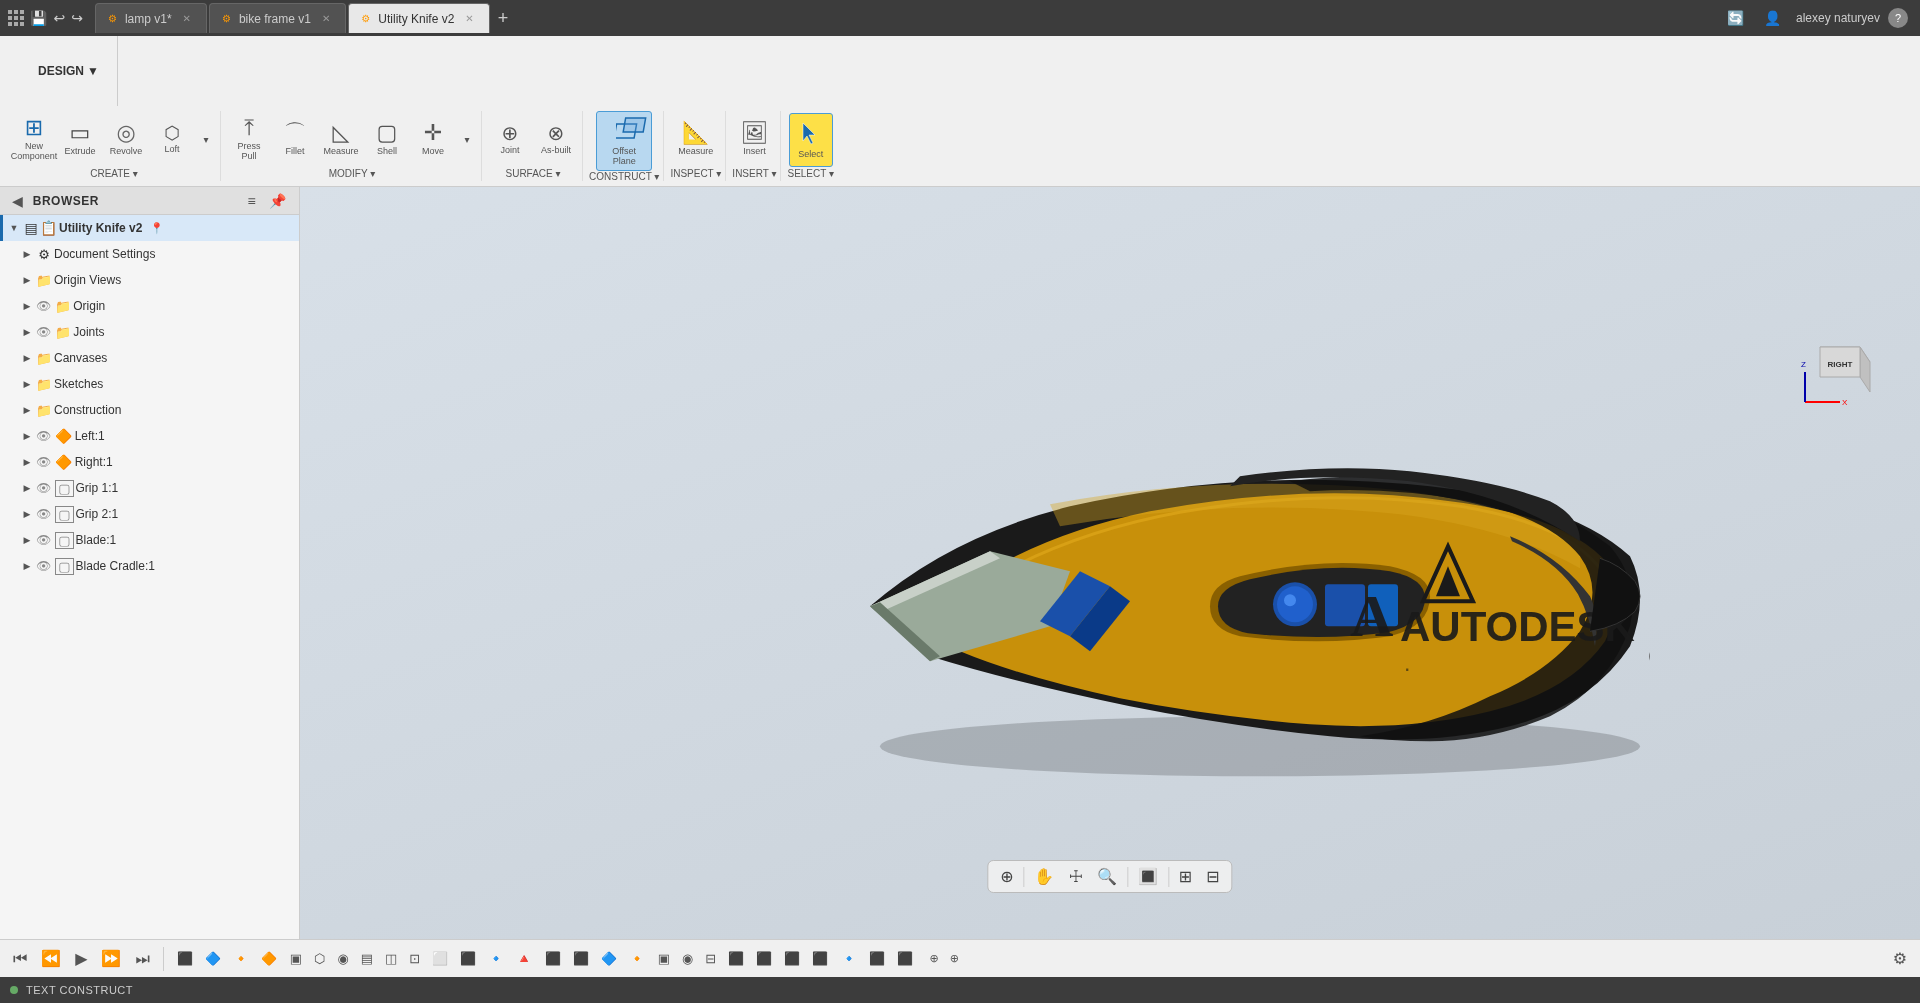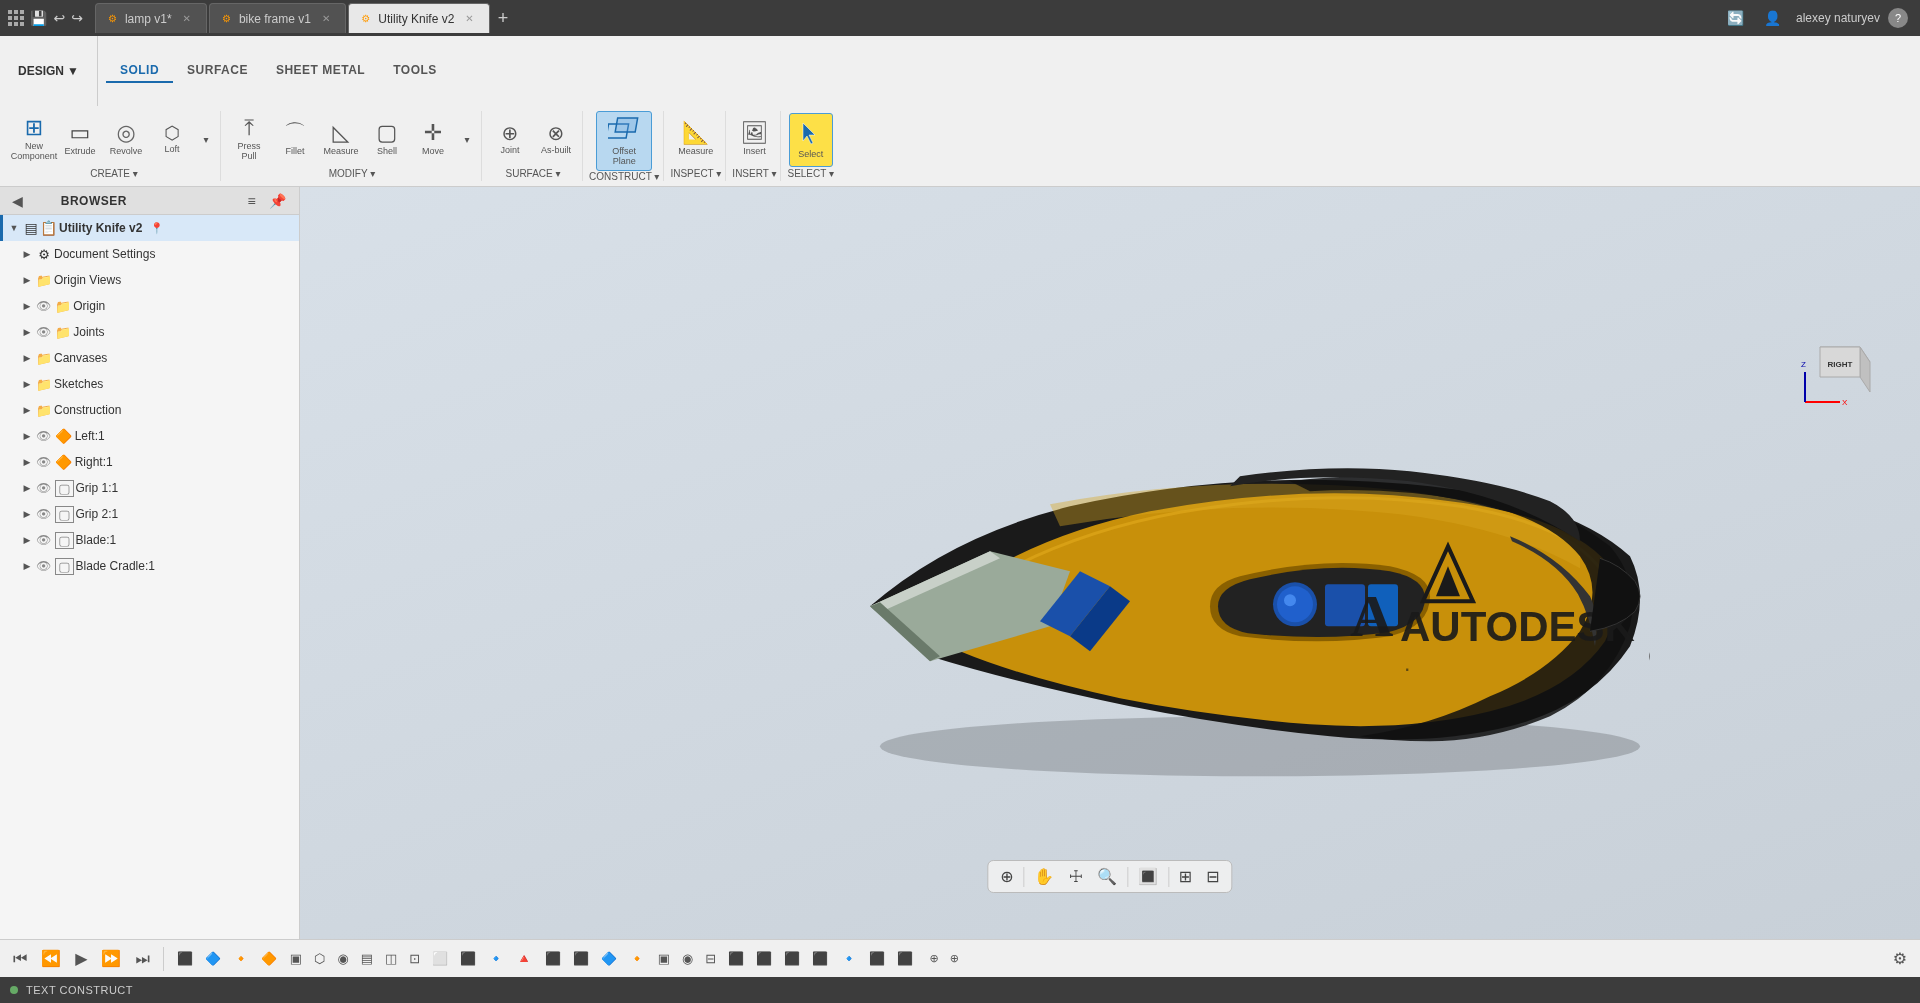--- a/index.html
+++ b/index.html
@@ -115,20 +115,21 @@
       padding: 2px 8px;
       gap: 2px;
       height: 80px;
     }
     .design-section {
       display: flex;
       align-items: center;
       padding: 0 8px;
       border-right: 1px solid #ccc;
       height: 70px;
+      margin-left: 20px;
     }
     .toolbar-group {
       display: flex;
       flex-direction: column;
       align-items: center;
       padding: 0 4px;
       border-right: 1px solid #ddd;
       height: 70px;
       justify-content: space-between;
     }
@@ -189,21 +190,20 @@
       border-bottom: 1px solid #ccc;
       gap: 6px;
       height: 28px;
     }
     .browser-title {
       font-weight: 600;
       font-size: 12px;
       color: #333;
       flex: 1;
       letter-spacing: 0.5px;
-      margin-left: 28px;
     }
     .browser-btn {
       background: none;
       border: none;
       cursor: pointer;
       color: #555;
       font-size: 14px;
       padding: 1px 4px;
     }
 
@@ -389,26 +389,20 @@
 </div>
 
 <div id="toolbar">
   <div style="display:flex; align-items:center;">
     <div class="design-section">
       <button class="design-btn">
         <span>DESIGN</span>
         <span>▼</span>
       </button>
     </div>
-    <div class="toolbar-tabs" style="border-bottom:none; flex:1;">
-      <span class="toolbar-tab active">SOLID</span>
-      <span class="toolbar-tab">SURFACE</span>
-      <span class="toolbar-tab">SHEET METAL</span>
-      <span class="toolbar-tab">TOOLS</span>
-    </div>
   </div>
 
   <div class="toolbar-main">
 
     <div class="toolbar-group">
       <div class="toolbar-icons">
         <button class="tb-btn">
           <span class="icon" style="color:#1a6aad;">⊞</span>
           <span class="label">New Component</span>
         </button>
@@ -469,21 +463,21 @@
         <button class="tb-btn">
           <span class="icon" style="font-size:20px;">⊗</span>
           <span class="label">As-built</span>
         </button>
       </div>
       <div class="toolbar-group-label">SURFACE ▾</div>
     </div>
 
     <div class="toolbar-group">
       <div class="toolbar-icons">
-        <button class="tb-btn active" style="width:56px;height:60px;">
+        <button class="tb-btn active" style="width:56px;height:60px;align-items:flex-end;">
           <svg width="32" height="28" viewBox="0 0 32 28">
             <rect x="2" y="8" width="20" height="14" fill="none" stroke="#1a6aad" stroke-width="1.5" transform="skewX(-10)"></rect>
             <rect x="10" y="2" width="20" height="14" fill="rgba(100,160,220,0.3)" stroke="#1a6aad" stroke-width="1.5" transform="skewX(-10)"></rect>
           </svg>
           <span class="label">Offset Plane</span>
         </button>
       </div>
       <div class="toolbar-group-label">CONSTRUCT ▾</div>
     </div>
 

